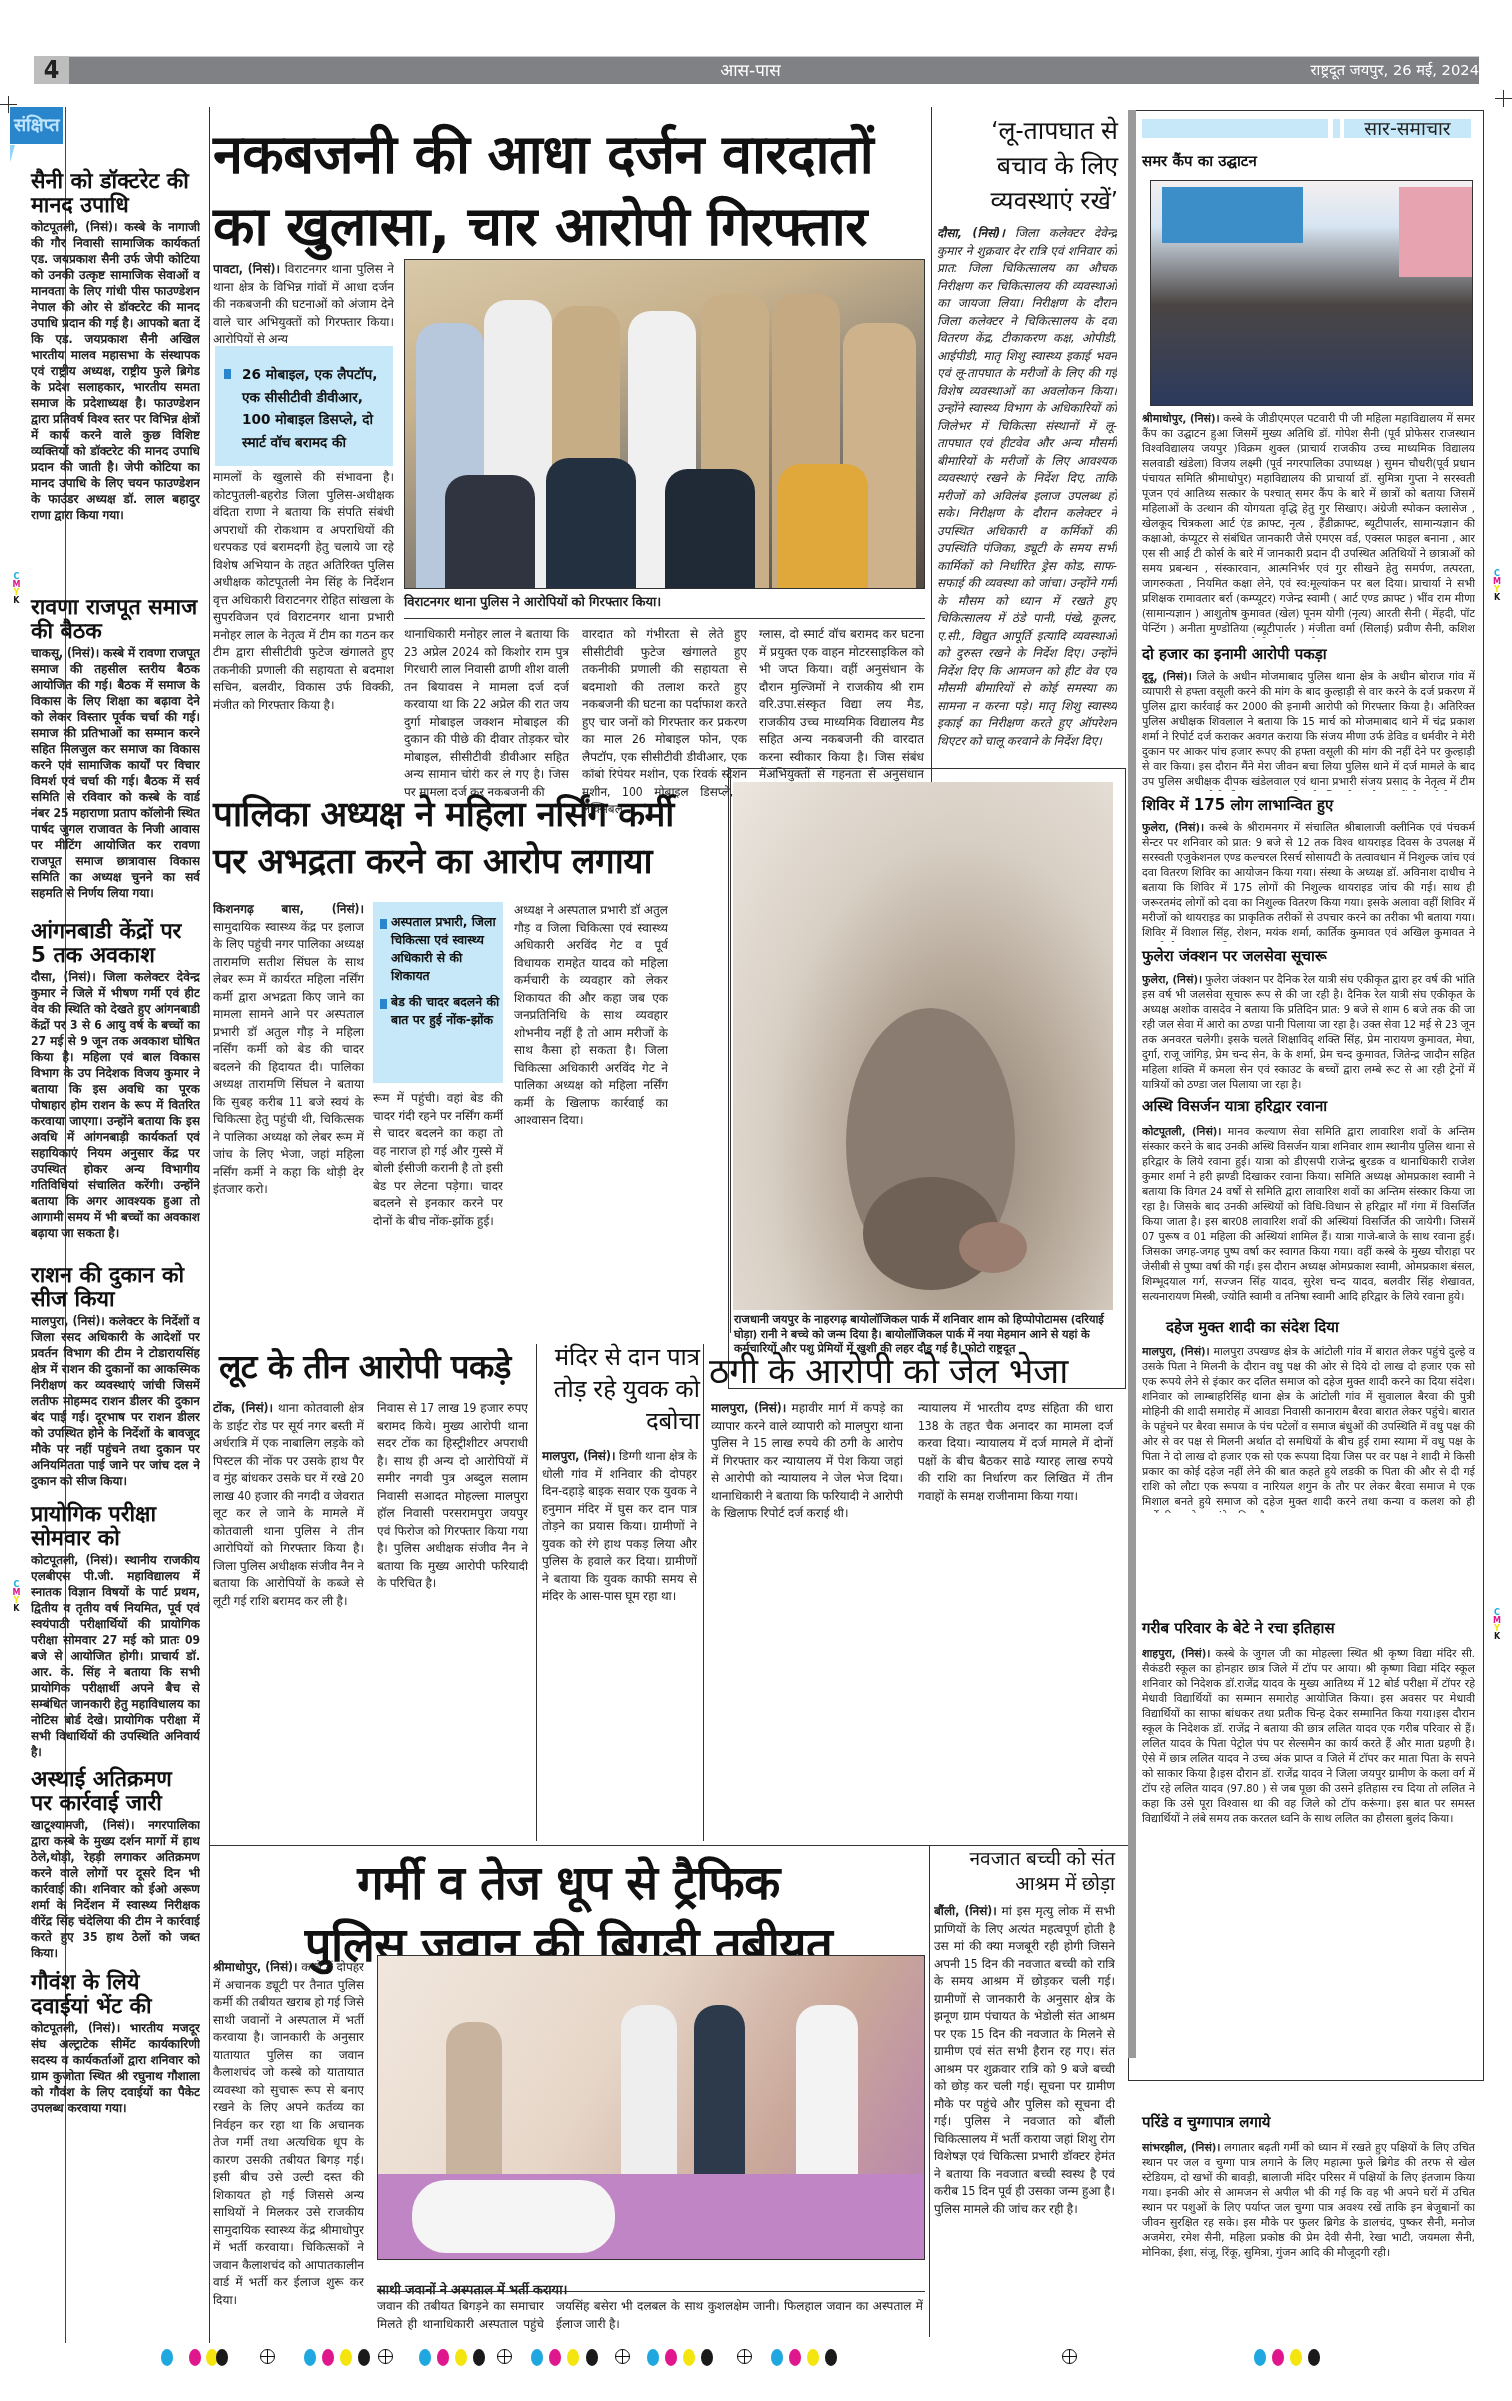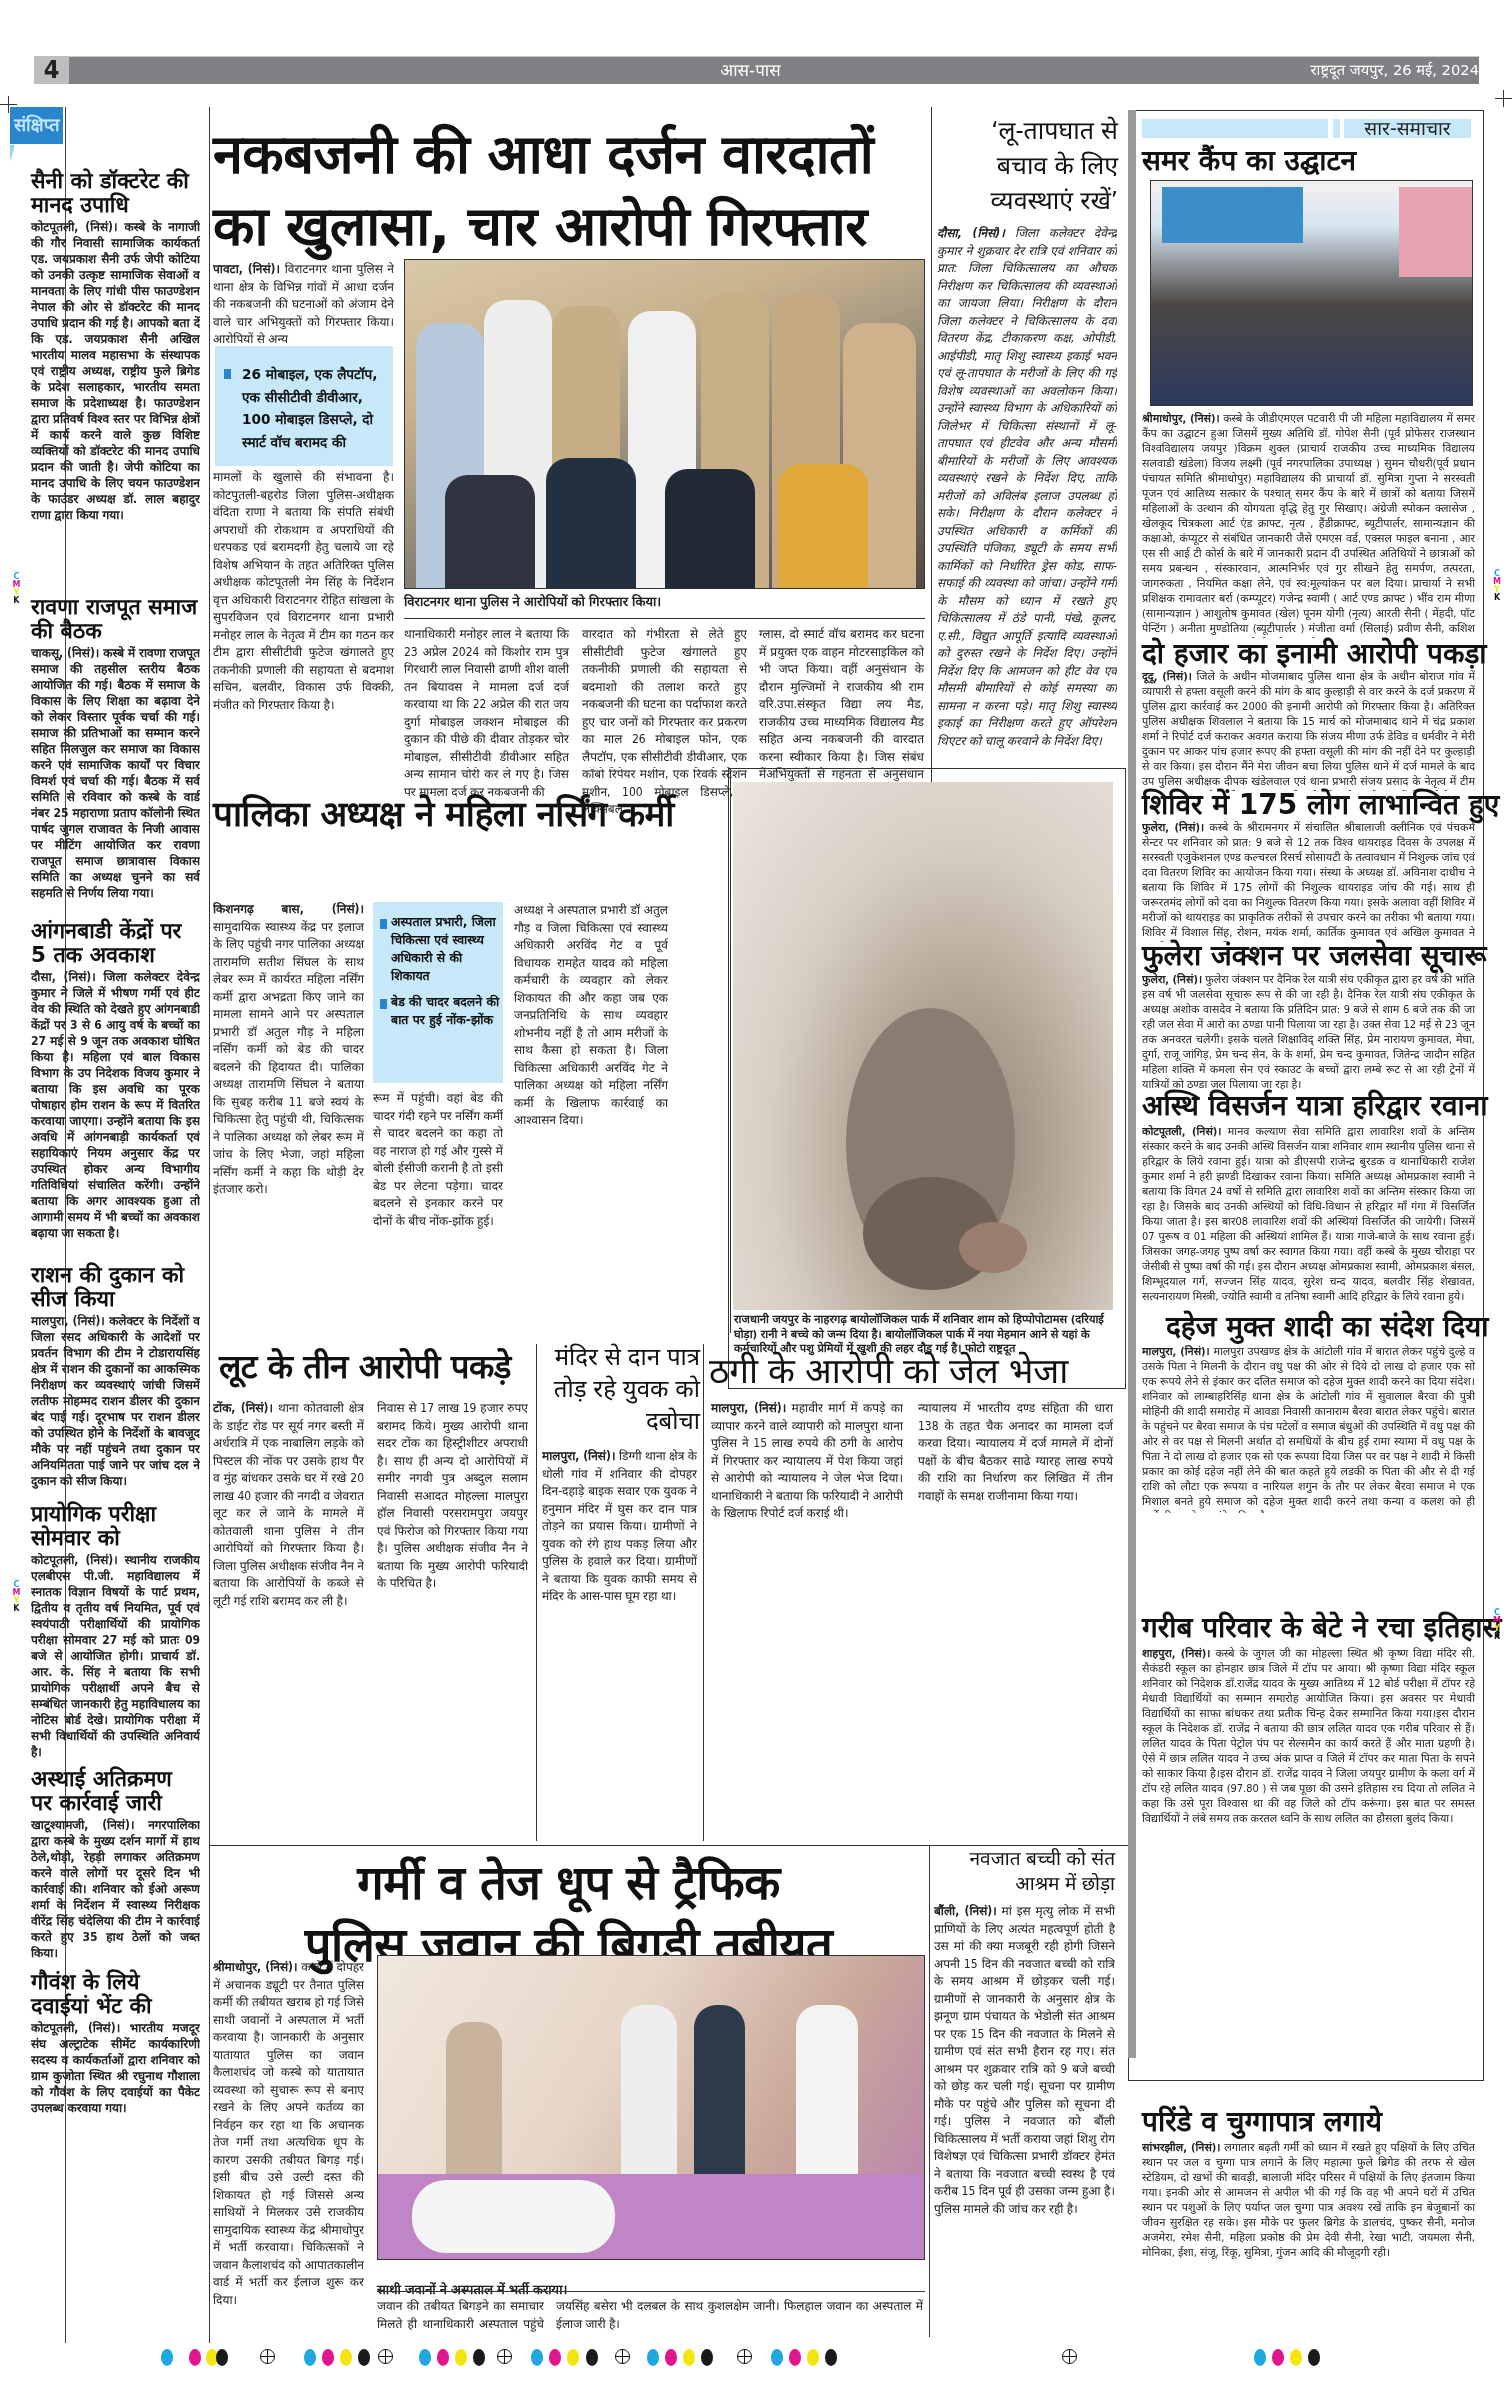--- a/index.html
+++ b/index.html
@@ -43,21 +43,21 @@
   .hl-item::before { content: ""; position: absolute; left: 3.4px; top: 5.6px; width: 6.8px; height: 10.2px; background: #2a86cc; }
 
   .side-h { font-size: 25px; line-height: 35px; color: #111; text-align: right; font-family: "DejaVu Sans Condensed", "DejaVu Sans", sans-serif; }
 
   
   .saar-panel { left: 1128px; top: 110px; width: 356px; height: 1971px; border: 1.1px solid #333; }
   .saar-panel-left { left: 1128px; top: 110px; width: 8px; height: 1948px; background: #9a9a9a; }
   .saar-bar { left: 1142px; top: 119px; width: 186px; height: 19px; background: #c6e8f8; }
   .saar-bar2 { left: 1333px; top: 119px; width: 6.8px; height: 19px; background: #c6e8f8; }
   .saar-tag { left: 1344px; top: 119px; width: 127px; height: 19px; background: #c6e8f8; color: #222; font-size: 19px; line-height: 19px; text-align: center; }
-  .right-h { font-size: 28px; line-height: 26px; font-weight: 900; color: #111; font-family: "DejaVu Sans", sans-serif; white-space: nowrap; }
+  .right-h { font-size: 15px; line-height: 26px; font-weight: 900; color: #111; font-family: "DejaVu Sans", sans-serif; white-space: nowrap; }
   .right-text { font-size: 11px; line-height: 15px; text-align: justify; color: #222; font-family: "DejaVu Sans Condensed", "DejaVu Sans", sans-serif; }
 
   .cmyk { font-size: 8px; font-weight: bold; line-height: 8px; text-align: center; width: 8px; }
   .cmyk span { display: block; }
   .dot { width: 12.4px; height: 17px; border-radius: 50%; }
   .target { width: 14.7px; height: 14.7px; border: 1.1px solid #111; border-radius: 50%; }
   .target::before { content: ""; position: absolute; left: 5.6px; top: -1.1px; width: 1.1px; height: 14.7px; background: #111; }
   .target::after { content: ""; position: absolute; left: -1.1px; top: 5.6px; width: 14.7px; height: 1.1px; background: #111; }
 
   .hippo { background: radial-gradient(ellipse at 60% 70%, #8d7f73 0%, #b3a596 30%, #d8cfc4 60%, #ece6df 100%); }
@@ -227,20 +227,21 @@
 <div class="abs body-text" style="left:937px;top:225px;width:180px;height:615px;overflow:hidden;font-style:italic;">
   <span class="dateline-lead">दौसा, (निसं)।</span>
   <span>जिला कलेक्टर देवेन्द्र कुमार ने शुक्रवार देर रात्रि एवं शनिवार को प्रात: जिला चिकित्सालय का औचक निरीक्षण कर चिकित्सालय की व्यवस्थाओं का जायजा लिया। निरीक्षण के दौरान जिला कलेक्टर ने चिकित्सालय के दवा वितरण केंद्र, टीकाकरण कक्ष, ओपीडी, आईपीडी, मातृ शिशु स्वास्थ्य इकाई भवन एवं लू-तापघात के मरीजों के लिए की गई विशेष व्यवस्थाओं का अवलोकन किया। उन्होंने स्वास्थ्य विभाग के अधिकारियों को जिलेभर में चिकित्सा संस्थानों में लू-तापघात एवं हीटवेव और अन्य मौसमी बीमारियों के मरीजों के लिए आवश्यक व्यवस्थाएं रखने के निर्देश दिए, ताकि मरीजों को अविलंब इलाज उपलब्ध हो सके। निरीक्षण के दौरान कलेक्टर ने उपस्थित अधिकारी व कर्मिकों की उपस्थिति पंजिका, ड्यूटी के समय सभी कार्मिकों को निर्धारित ड्रेस कोड, साफ-सफाई की व्यवस्था को जांचा। उन्होंने गर्मी के मौसम को ध्यान में रखते हुए चिकित्सालय में ठंडे पानी, पंखे, कूलर, ए.सी., विद्युत आपूर्ति इत्यादि व्यवस्थाओं को दुरुस्त रखने के निर्देश दिए। उन्होंने निर्देश दिए कि आमजन को हीट वेव एवं मौसमी बीमारियों से कोई समस्या का सामना न करना पड़े। मातृ शिशु स्वास्थ्य इकाई का निरीक्षण करते हुए ऑपरेशन थिएटर को चालू करवाने के निर्देश दिए।</span>
 </div>
 <div class="abs vrule" style="left:931px;top:107px;height:734px;width:0.6px;"></div>
 
 <div class="abs" style="left:213px;top:768px;width:915px;height:1.1px;background:#fff;"></div>
 <div class="abs" style="left:210px;top:768px;width:164px;height:0.6px;"></div>
 <div class="abs main-h1" style="left:213px;top:775px;width:508px;font-size:35px;line-height:47px;margin-top:16px;">
   <div>पालिका अध्यक्ष ने महिला नर्सिंग कर्मी</div>
+  <div>पर अभद्रता करने का आरोप लगाया</div>
 </div>
 <div class="abs vrule" style="left:730px;top:768px;height:565px;width:0.6px;"></div>
 <div class="abs body-text" style="left:213px;top:901px;width:151px;height:426px;overflow:hidden;">
   <span class="dateline-lead">किशनगढ़ बास, (निसं)।</span>
   <span>सामुदायिक स्वास्थ्य केंद्र पर इलाज के लिए पहुंची नगर पालिका अध्यक्ष तारामणि सतीश सिंघल के साथ लेबर रूम में कार्यरत महिला नर्सिंग कर्मी द्वारा अभद्रता किए जाने का मामला सामने आने पर अस्पताल प्रभारी डॉ अतुल गौड़ ने महिला नर्सिंग कर्मी को बेड की चादर बदलने की हिदायत दी। पालिका अध्यक्ष तारामणि सिंघल ने बताया कि सुबह करीब 11 बजे स्वयं के चिकित्सा हेतु पहुंची थी, चिकित्सक ने पालिका अध्यक्ष को लेबर रूम में जांच के लिए भेजा, जहां महिला नर्सिंग कर्मी ने कहा कि थोड़ी देर इंतजार करो।</span>
 </div>
 <div class="abs highlight-box" style="left:373px;top:902px;width:130px;height:181px;padding:11.3px 3.4px;">
   <div class="hl-item" style="font-size:12.4px;line-height:18px;padding-left:14.7px;">अस्पताल प्रभारी, जिला चिकित्सा एवं स्वास्थ्य अधिकारी से की शिकायत</div>
   <div class="hl-item" style="font-size:12.4px;line-height:18px;padding-left:14.7px;margin-top:8px;">बेड की चादर बदलने की बात पर हुई नोंक-झोंक</div>
 </div>

